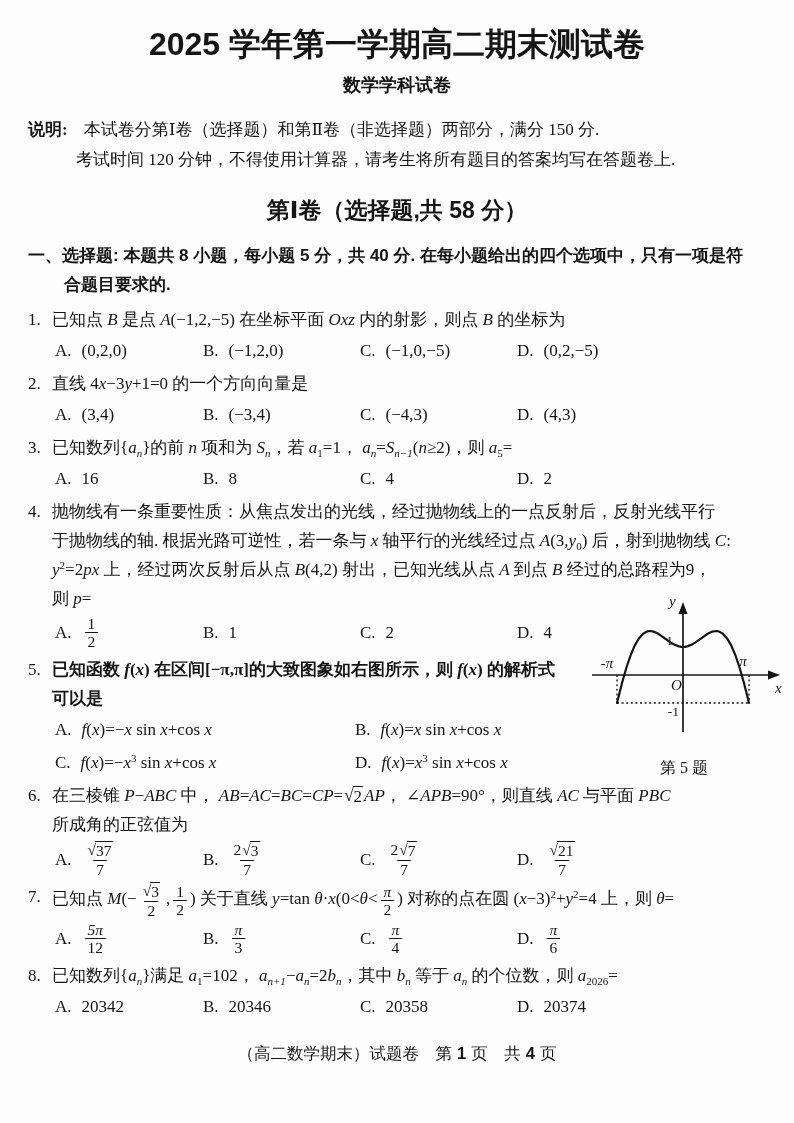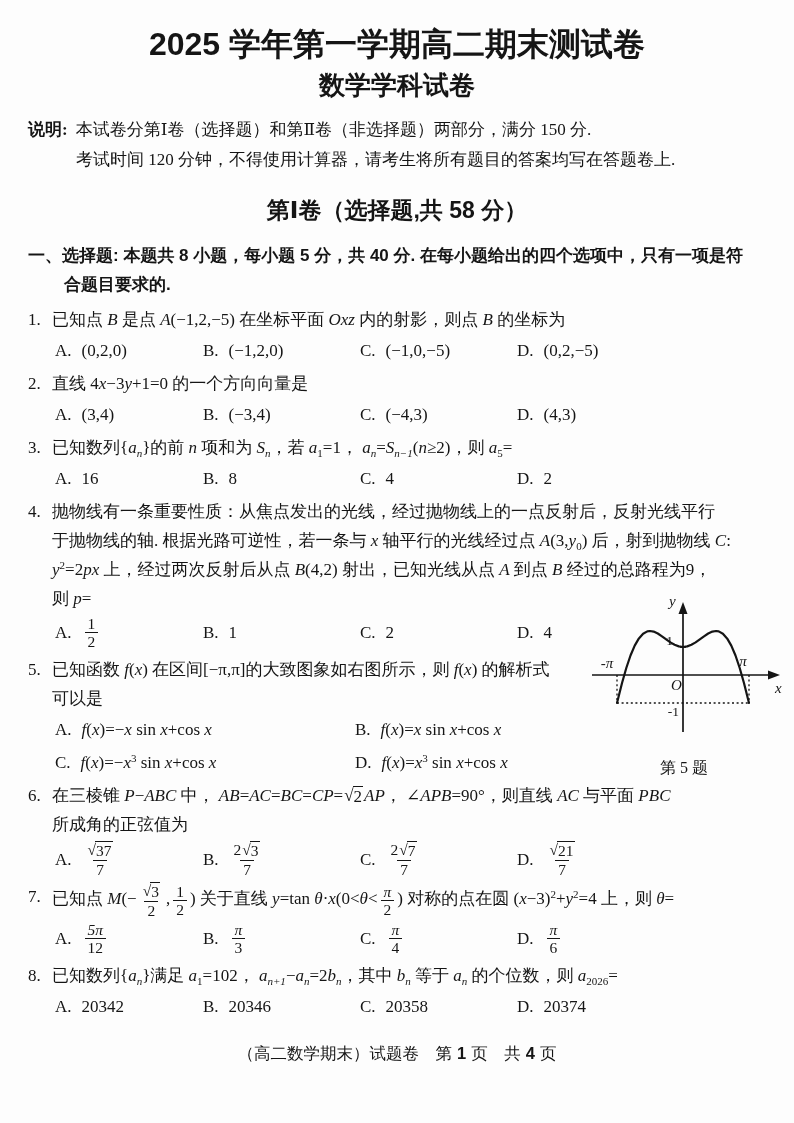--- a/index.html
+++ b/index.html
@@ -3,37 +3,37 @@
 <meta charset="utf-8">
 <style>
   html,body{margin:0;padding:0;background:#ddd;}
   .page{
     position:relative;width:794px;height:1123px;margin:0 auto;
     background:#fdfdfd;color:#151515;overflow:hidden;box-sizing:border-box;
     font-family:"Liberation Serif","DejaVu Serif",serif;
   }
   h1.title{margin:0;padding-top:28px;text-align:center;font-size:32px;line-height:33px;
     font-family:"Liberation Sans","DejaVu Sans",sans-serif;font-weight:700;}
-  h2.subtitle{margin:8px 0 0;text-align:center;font-size:26px;line-height:32px;
+  h2.subtitle{margin:8px 0 0;text-align:center;font-size:18px;line-height:32px;
     font-family:"Liberation Sans","DejaVu Sans",sans-serif;font-weight:700;}
   .notes{margin:14px 28px 0;font-size:17px;line-height:30px;}
-  .notes .lbl{font-family:Liberation Serif, serif;font-weight:700;margin-right:8px;}
+  .notes .lbl{font-family:Liberation Serif, serif;font-weight:700;margin-right:16px;}
   .notes .ind{padding-left:48px;}
   h3.section{margin:20px 0 16px;text-align:center;font-size:23px;line-height:30px;
     font-family:"Liberation Sans","DejaVu Sans",sans-serif;font-weight:700;}
   .intro{margin:14px 26px 0 28px;font-size:17px;line-height:29px;
     font-family:"Liberation Sans","DejaVu Sans",sans-serif;font-weight:700;}
   .intro .l2{padding-left:36px;}
   #questions{margin:6px 26px 0 28px;}
   .q{margin-top:3px;font-size:17px;line-height:29px;}
   .q-row{display:flex;}
   .q-num{flex:none;width:24px;}
   .q-stem{flex:1;}
   .q-cont{padding-left:24px;}
-  .narrow .q-stem,.narrow .q-cont{max-width:528px;}
+  .narrow .q-stem,.narrow .q-cont{max-width:528px;font-weight:bold;}
   .opts{display:grid;padding-left:27px;margin:2px 0 4px;}
   .opts.four{grid-template-columns:148px 157px 157px auto;}
   .opts.two{grid-template-columns:300px auto;row-gap:4px;max-width:560px;}
   .opt{display:flex;align-items:center;gap:10px;min-height:29px;}
   .opt-label{flex:none;}
   .it{font-style:italic;}
   sub,sup{font-size:11px;line-height:0;}
   sub{vertical-align:-4px;}
   sup{vertical-align:6px;}
   .frac{display:inline-flex;flex-direction:column;align-items:center;vertical-align:middle;

